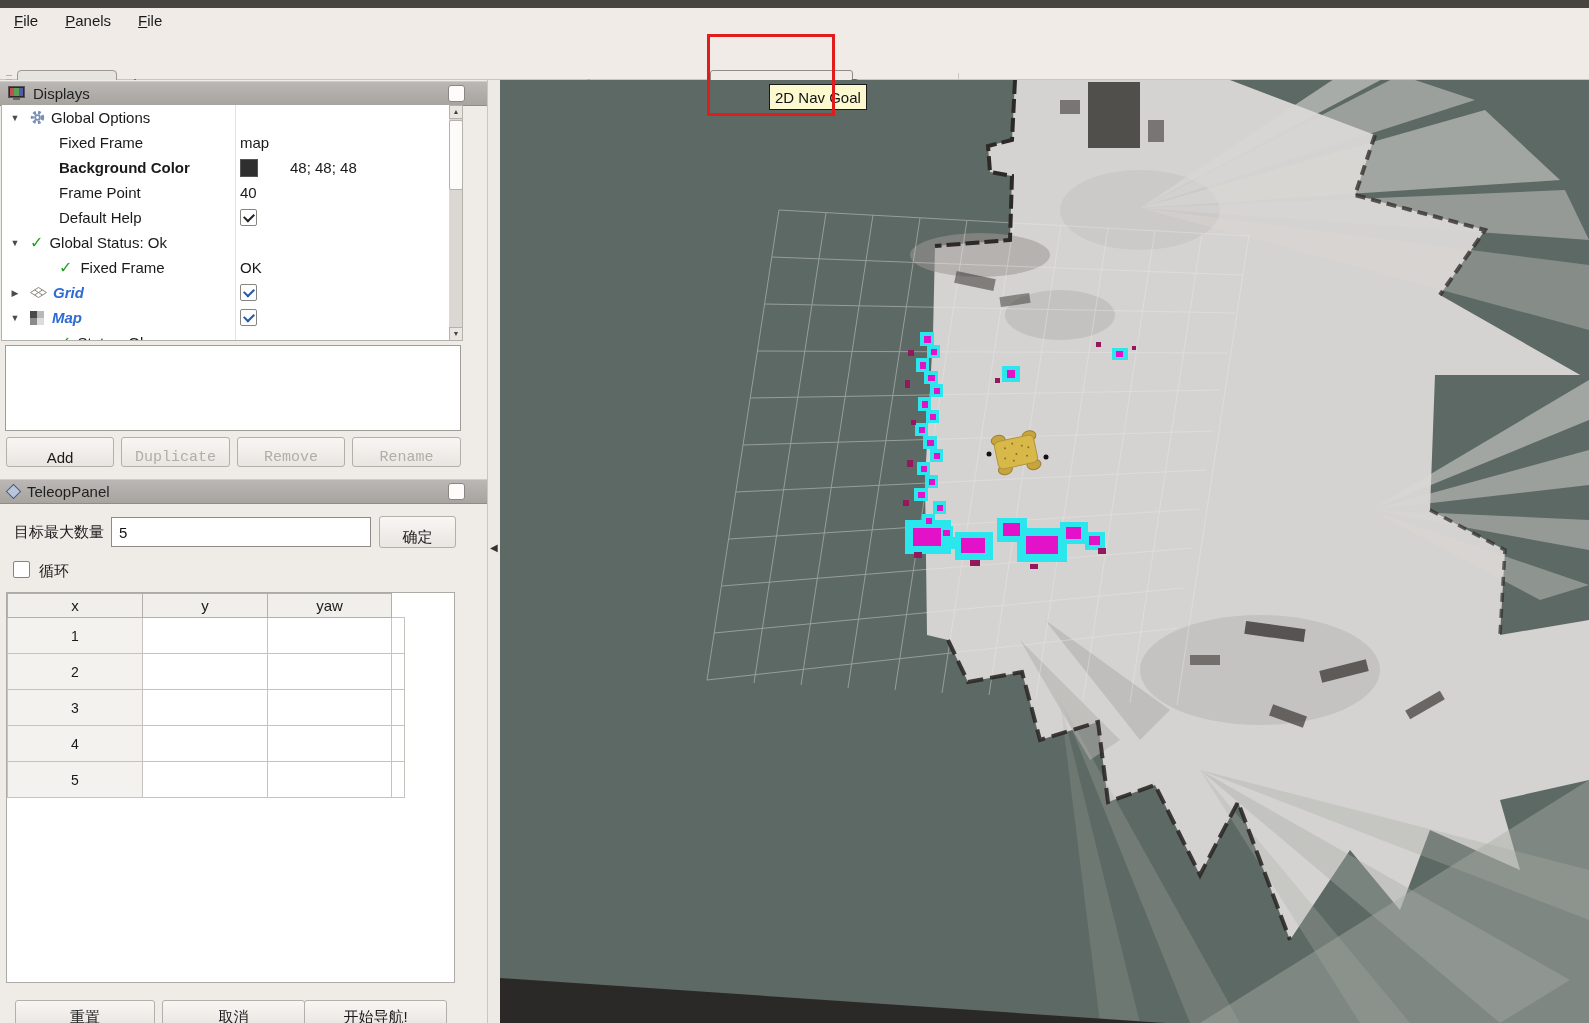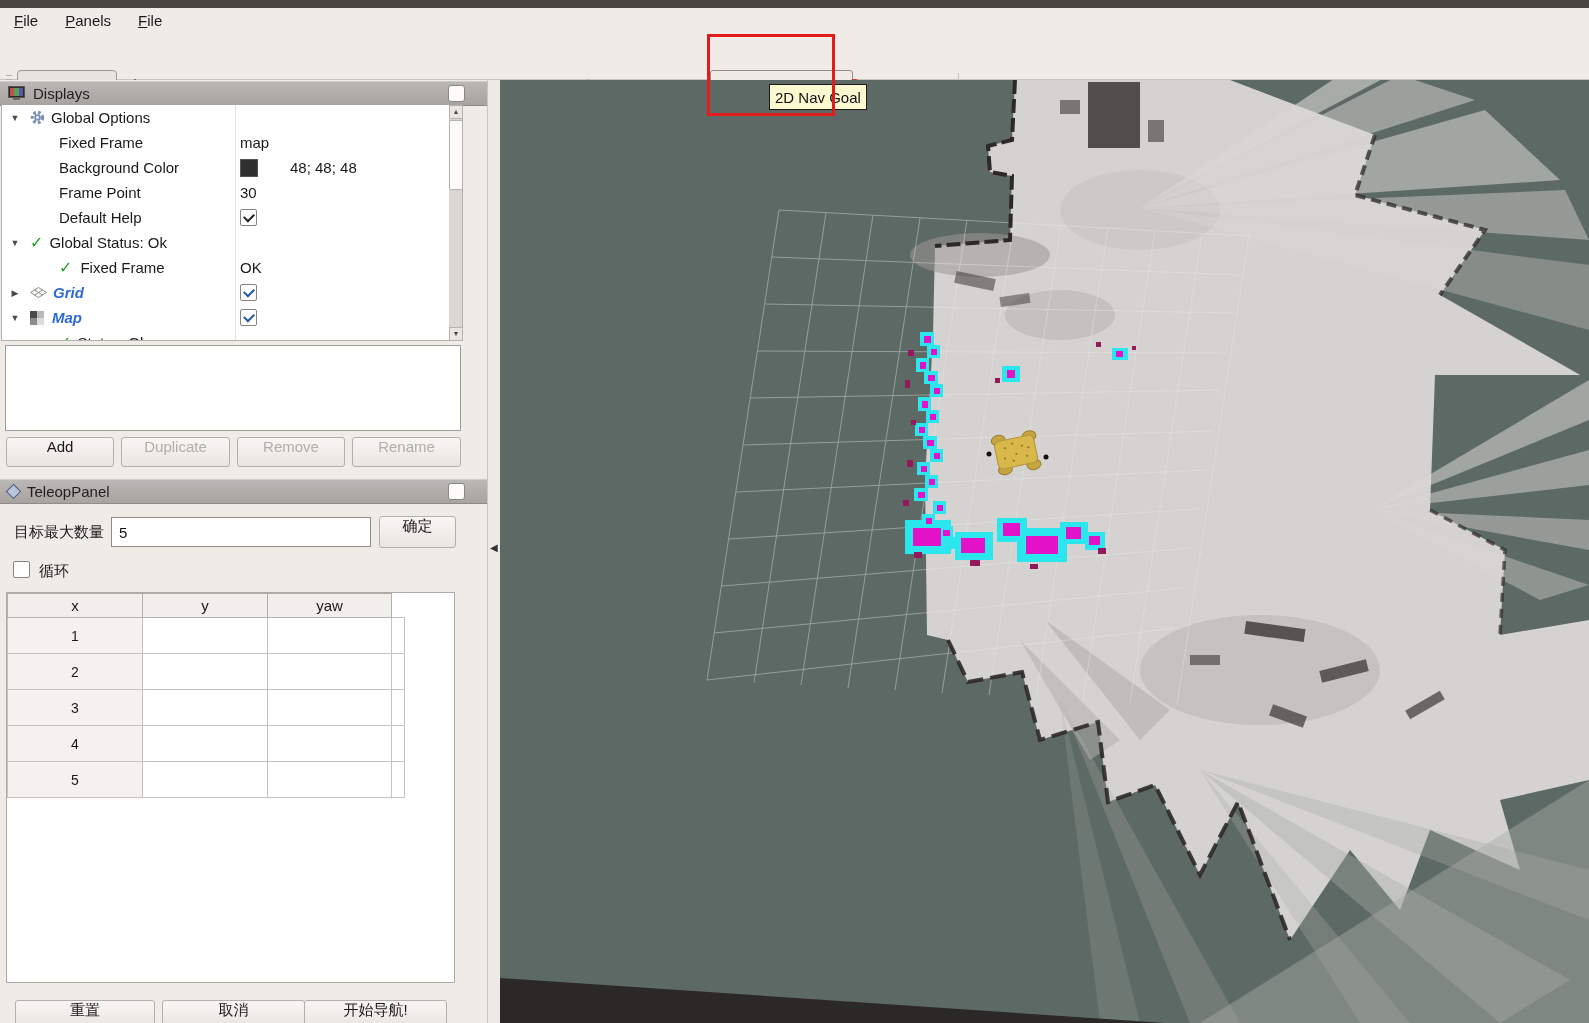--- a/index.html
+++ b/index.html
@@ -47,22 +47,22 @@
      border-left:2px solid #222; border-bottom:2px solid #222; transform:rotate(-45deg); }
   .cbox.checked.bluechk::after { border-color:#2458a6; }
   .swatch { width:18px; height:18px; background:#2f2f2f; border:1px solid #555; }
 
   
   #tscroll { position:absolute; left:447px; top:0; width:14px; height:236px; background:#dbd8d4; }
   .sbtn { position:absolute; left:0; width:14px; height:14px; background:#e9e6e1; border:1px solid #b5b1ac; font-size:7px; color:#444; text-align:center; line-height:12px; }
   #sthumb { position:absolute; left:0; top:15px; width:14px; height:70px; background:#fcfbfa; border:1px solid #b5b1ac; border-radius:2px; }
 
   #descbox { position:absolute; left:5px; top:265px; width:456px; height:86px; background:#fff; border:1px solid #a09c97; }
-  .btn { position:absolute; height:30px; background:linear-gradient(#f8f6f3,#e9e5e1); border:1px solid #b3afaa; border-radius:3px; font-size:15px; color:#1a1a1a; text-align:center; display:flex; align-items:flex-start; justify-content:center; }
-  .btn.disabled { color:#b1ada8; }
+  .btn { position:absolute; height:30px; background:linear-gradient(#f8f6f3,#e9e5e1); border:1px solid #b3afaa; border-radius:3px; font-size:15px; color:#1a1a1a; text-align:center; display:flex; align-items:flex-end; justify-content:center; }
+  .btn.disabled { color:#b1ada8;font-family:Liberation Mono, monospace; }
 
   #teleop-header { top:399px; }
   .diamond { width:11px; height:11px; background:#b9c5da; border:1px solid #4a5a7a; transform:rotate(45deg); }
 
   #goal-input { position:absolute; left:111px; top:437px; width:260px; height:30px; background:#fff; border:1px solid #8f8b86; font-size:15px; padding-left:7px; color:#111; font-family:inherit; }
   #confirm-btn { left:379px; top:436px; width:77px; height:32px; }
   #loop-box { position:absolute; left:13px; top:481px; }
   #loop-label { position:absolute; left:39px; top:482px; }
 
   #table-wrap { position:absolute; left:6px; top:512px; width:449px; height:391px; background:#fff; border:1px solid #aeaaa5; }
@@ -208,33 +208,33 @@
         <span>Global Options</span>
       </div>
 
       <div class="trow" style="top:25px; padding-left:57px;">
         <span>Fixed Frame</span>
       </div>
       <div class="tval" style="top:25px;">
         <span>map</span>
       </div>
 
-      <div class="trow" style="top:50px; padding-left:57px;">
+      <div class="trow" style="top:50px; padding-left:57px;font-weight:bold;">
         <span>Background Color</span>
       </div>
       <div class="tval" style="top:50px;gap:32px;">
         <span class="swatch"></span>
         <span>48; 48; 48</span>
       </div>
 
       <div class="trow" style="top:75px; padding-left:57px;">
         <span>Frame Point</span>
       </div>
       <div class="tval" style="top:75px;">
-        <span>30</span>
+        <span>40</span>
       </div>
 
       <div class="trow" style="top:100px; padding-left:57px;">
         <span>Default Help</span>
       </div>
       <div class="tval" style="top:100px;">
         <span class="cbox checked"></span>
       </div>
 
       <div class="trow" style="top:125px; padding-left:6px;">

